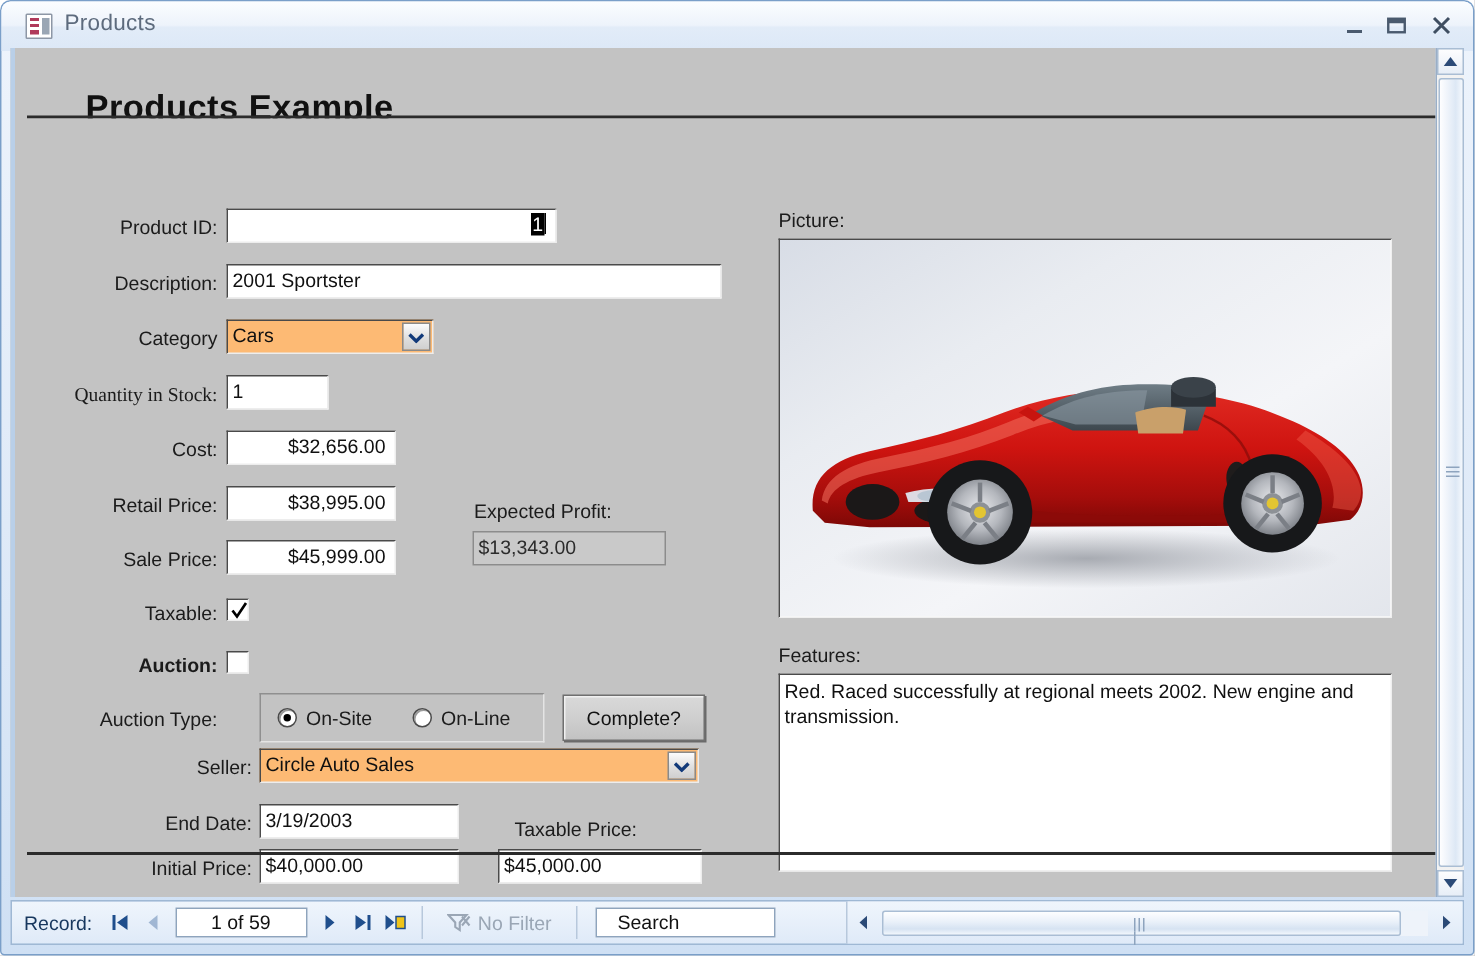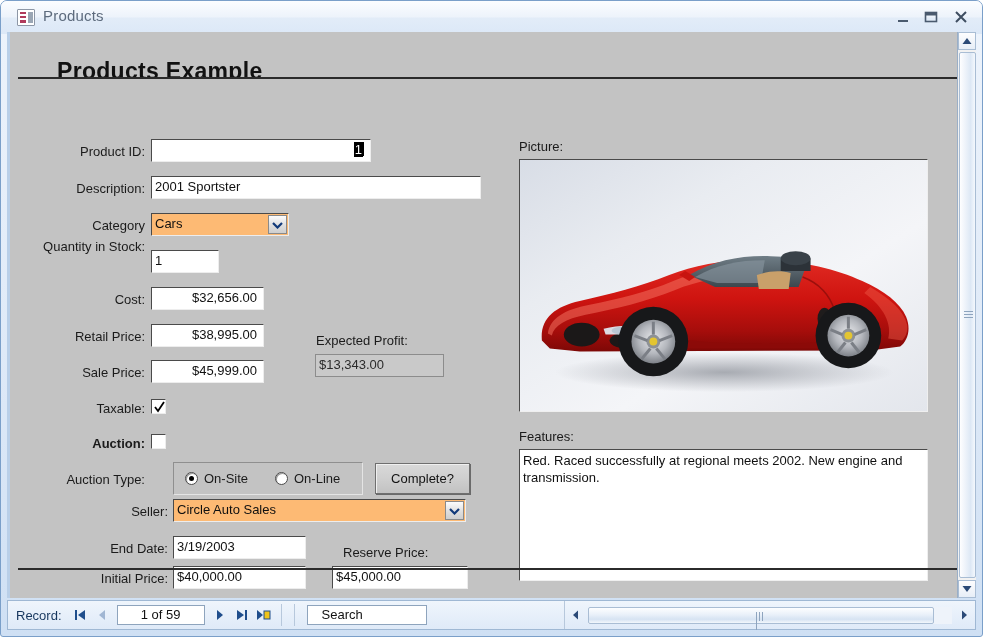--- a/index.html
+++ b/index.html
@@ -350,21 +350,21 @@
       <div class="lbl" style="left:10px; top:139px; width:125px;">Category</div>
       <div class="combo" style="left:141px; top:134px; width:138px; height:23px;">
         <div class="ctext">Cars</div>
         <div class="carrow">
           <svg width="11" height="8" viewBox="0 0 11 8">
               <path d="M1 2 L5.5 6.5 L10 2" stroke="#123a7a" stroke-width="2.2" fill="none"></path>
             </svg>
         </div>
       </div>
 
-      <div class="lbl" style="left:2px; top:160px; width:133px;">Quantity in Stock:</div>
+      <div class="lbl" style="left:2px; top:176px; width:133px;font-family:Liberation Serif, serif;">Quantity in Stock:</div>
       <div class="tbox" style="left:141px; top:171px; width:68px; height:23px;">1</div>
 
       <div class="lbl" style="left:10px; top:213px; width:125px;">Cost:</div>
       <div class="tbox right" style="left:141px; top:208px; width:113px; height:23px;">$32,656.00</div>
 
       <div class="lbl" style="left:10px; top:250px; width:125px;">Retail Price:</div>
       <div class="tbox right" style="left:141px; top:245px; width:113px; height:23px;">$38,995.00</div>
 
       <div class="lbl lbl-left" style="left:306px; top:254px; width:160px;">Expected Profit:</div>
       <div class="tbox disabled" style="left:305px; top:275px; width:129px; height:23px;">$13,343.00</div>
@@ -400,21 +400,21 @@
         <div class="carrow">
           <svg width="11" height="8" viewBox="0 0 11 8">
               <path d="M1 2 L5.5 6.5 L10 2" stroke="#123a7a" stroke-width="2.2" fill="none"></path>
             </svg>
         </div>
       </div>
 
       <div class="lbl" style="left:10px; top:462px; width:148px;">End Date:</div>
       <div class="tbox" style="left:163px; top:457px; width:133px; height:23px;">3/19/2003</div>
 
-      <div class="lbl lbl-left" style="left:333px; top:466px; width:160px;">Reserve Price:</div>
+      <div class="lbl lbl-left" style="left:333px; top:466px; width:160px;">Taxable Price:</div>
       <div class="tbox" style="left:322px; top:487px; width:136px; height:23px;">$45,000.00</div>
 
       <div class="lbl" style="left:10px; top:492px; width:148px;">Initial Price:</div>
       <div class="tbox" style="left:163px; top:487px; width:133px; height:23px;">$40,000.00</div>
 
       <div class="lbl lbl-left" style="left:509px; top:60px; width:200px;">Picture:</div>
       <div id="picframe" style="left:509px; top:80px; width:409px; height:253px;">
         <svg id="pic-svg" viewBox="0 0 409 253" preserveAspectRatio="none">
           <defs>
             <linearGradient id="bgGrad" x1="0" y1="0" x2="1" y2="1">
@@ -575,20 +575,27 @@
       </div>
       <div class="navbtn">
         <svg width="15" height="12" viewBox="0 0 15 12">
           <path d="M1 1 L1 11 L7 6 Z" fill="#1f4e8c"></path>
           <rect x="8" y="2" width="6" height="8" fill="#f0c419" stroke="#1f4e8c" stroke-width="1"></rect>
         </svg>
       </div>
 
       <div class="nav-sep"></div>
 
+      <div id="filter-box">
+        <svg width="16" height="14" viewBox="0 0 16 14">
+          <path d="M1 2 L13 2 L8.5 7 L8.5 12 L5.5 10 L5.5 7 Z" fill="none" stroke="#9aa6b5" stroke-width="1.4"></path>
+          <path d="M10 3 L15 9 M15 3 L10 9" stroke="#9aa6b5" stroke-width="1.4"></path>
+        </svg>
+        <span id="filter-text">No Filter</span>
+      </div>
 
       <div class="nav-sep"></div>
 
       <div id="search-box">Search</div>
     </div>
 
     <div id="hscroll">
       <div class="hbtn">
         <svg width="12" height="12" viewBox="0 0 12 12">
             <path d="M8 1.5 L8 10.5 L3 6 Z" fill="#2b4a77"></path>

